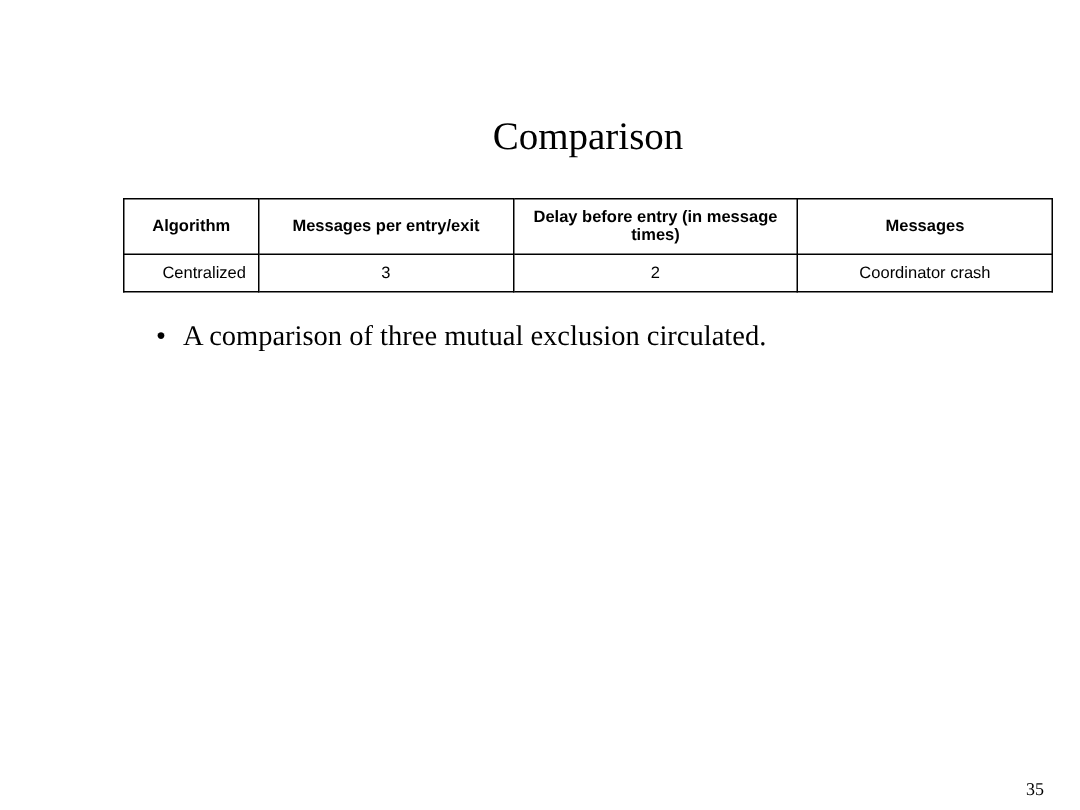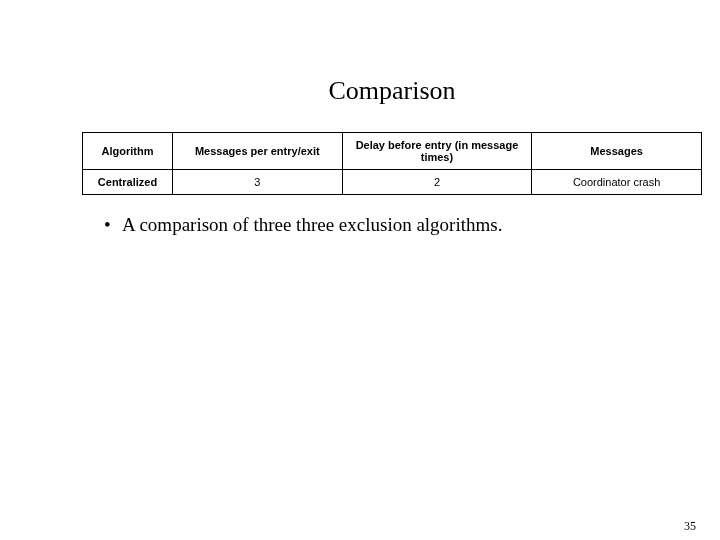--- a/index.html
+++ b/index.html
@@ -27,21 +27,21 @@
     }
     .cmp-table th, .cmp-table td {
       border: 1.5px solid #000;
       padding: 6px 8px;
       vertical-align: middle;
     }
     .cmp-table th {
       font-weight: bold;
       text-align: center;
     }
-    .cmp-table td.algo { text-align: center; font-weight: bold; }
+    .cmp-table td.algo { text-align: right; }
     .cmp-table td.center { text-align: center; }
     .cmp-table td.prob { text-align: center; }
     .col-algo { width: 90px; }
     .col-msg  { width: 170px; }
     .col-delay{ width: 190px; }
     .col-prob { width: 170px; }
     .bullets {
       list-style: none;
       padding-left: 4px;
       font-size: 19px;
@@ -89,16 +89,16 @@
     <tr>
       <td class="algo">Centralized</td>
       <td class="center">3</td>
       <td class="center">2</td>
       <td class="prob">Coordinator crash</td>
     </tr>
   </tbody>
 </table>
 
 <ul class="bullets">
-  <li>A comparison of three three exclusion algorithms.</li>
+  <li>A comparison of three mutual exclusion circulated.</li>
 </ul>
 
 <div class="page-num">35</div>
 
 </body></html>

